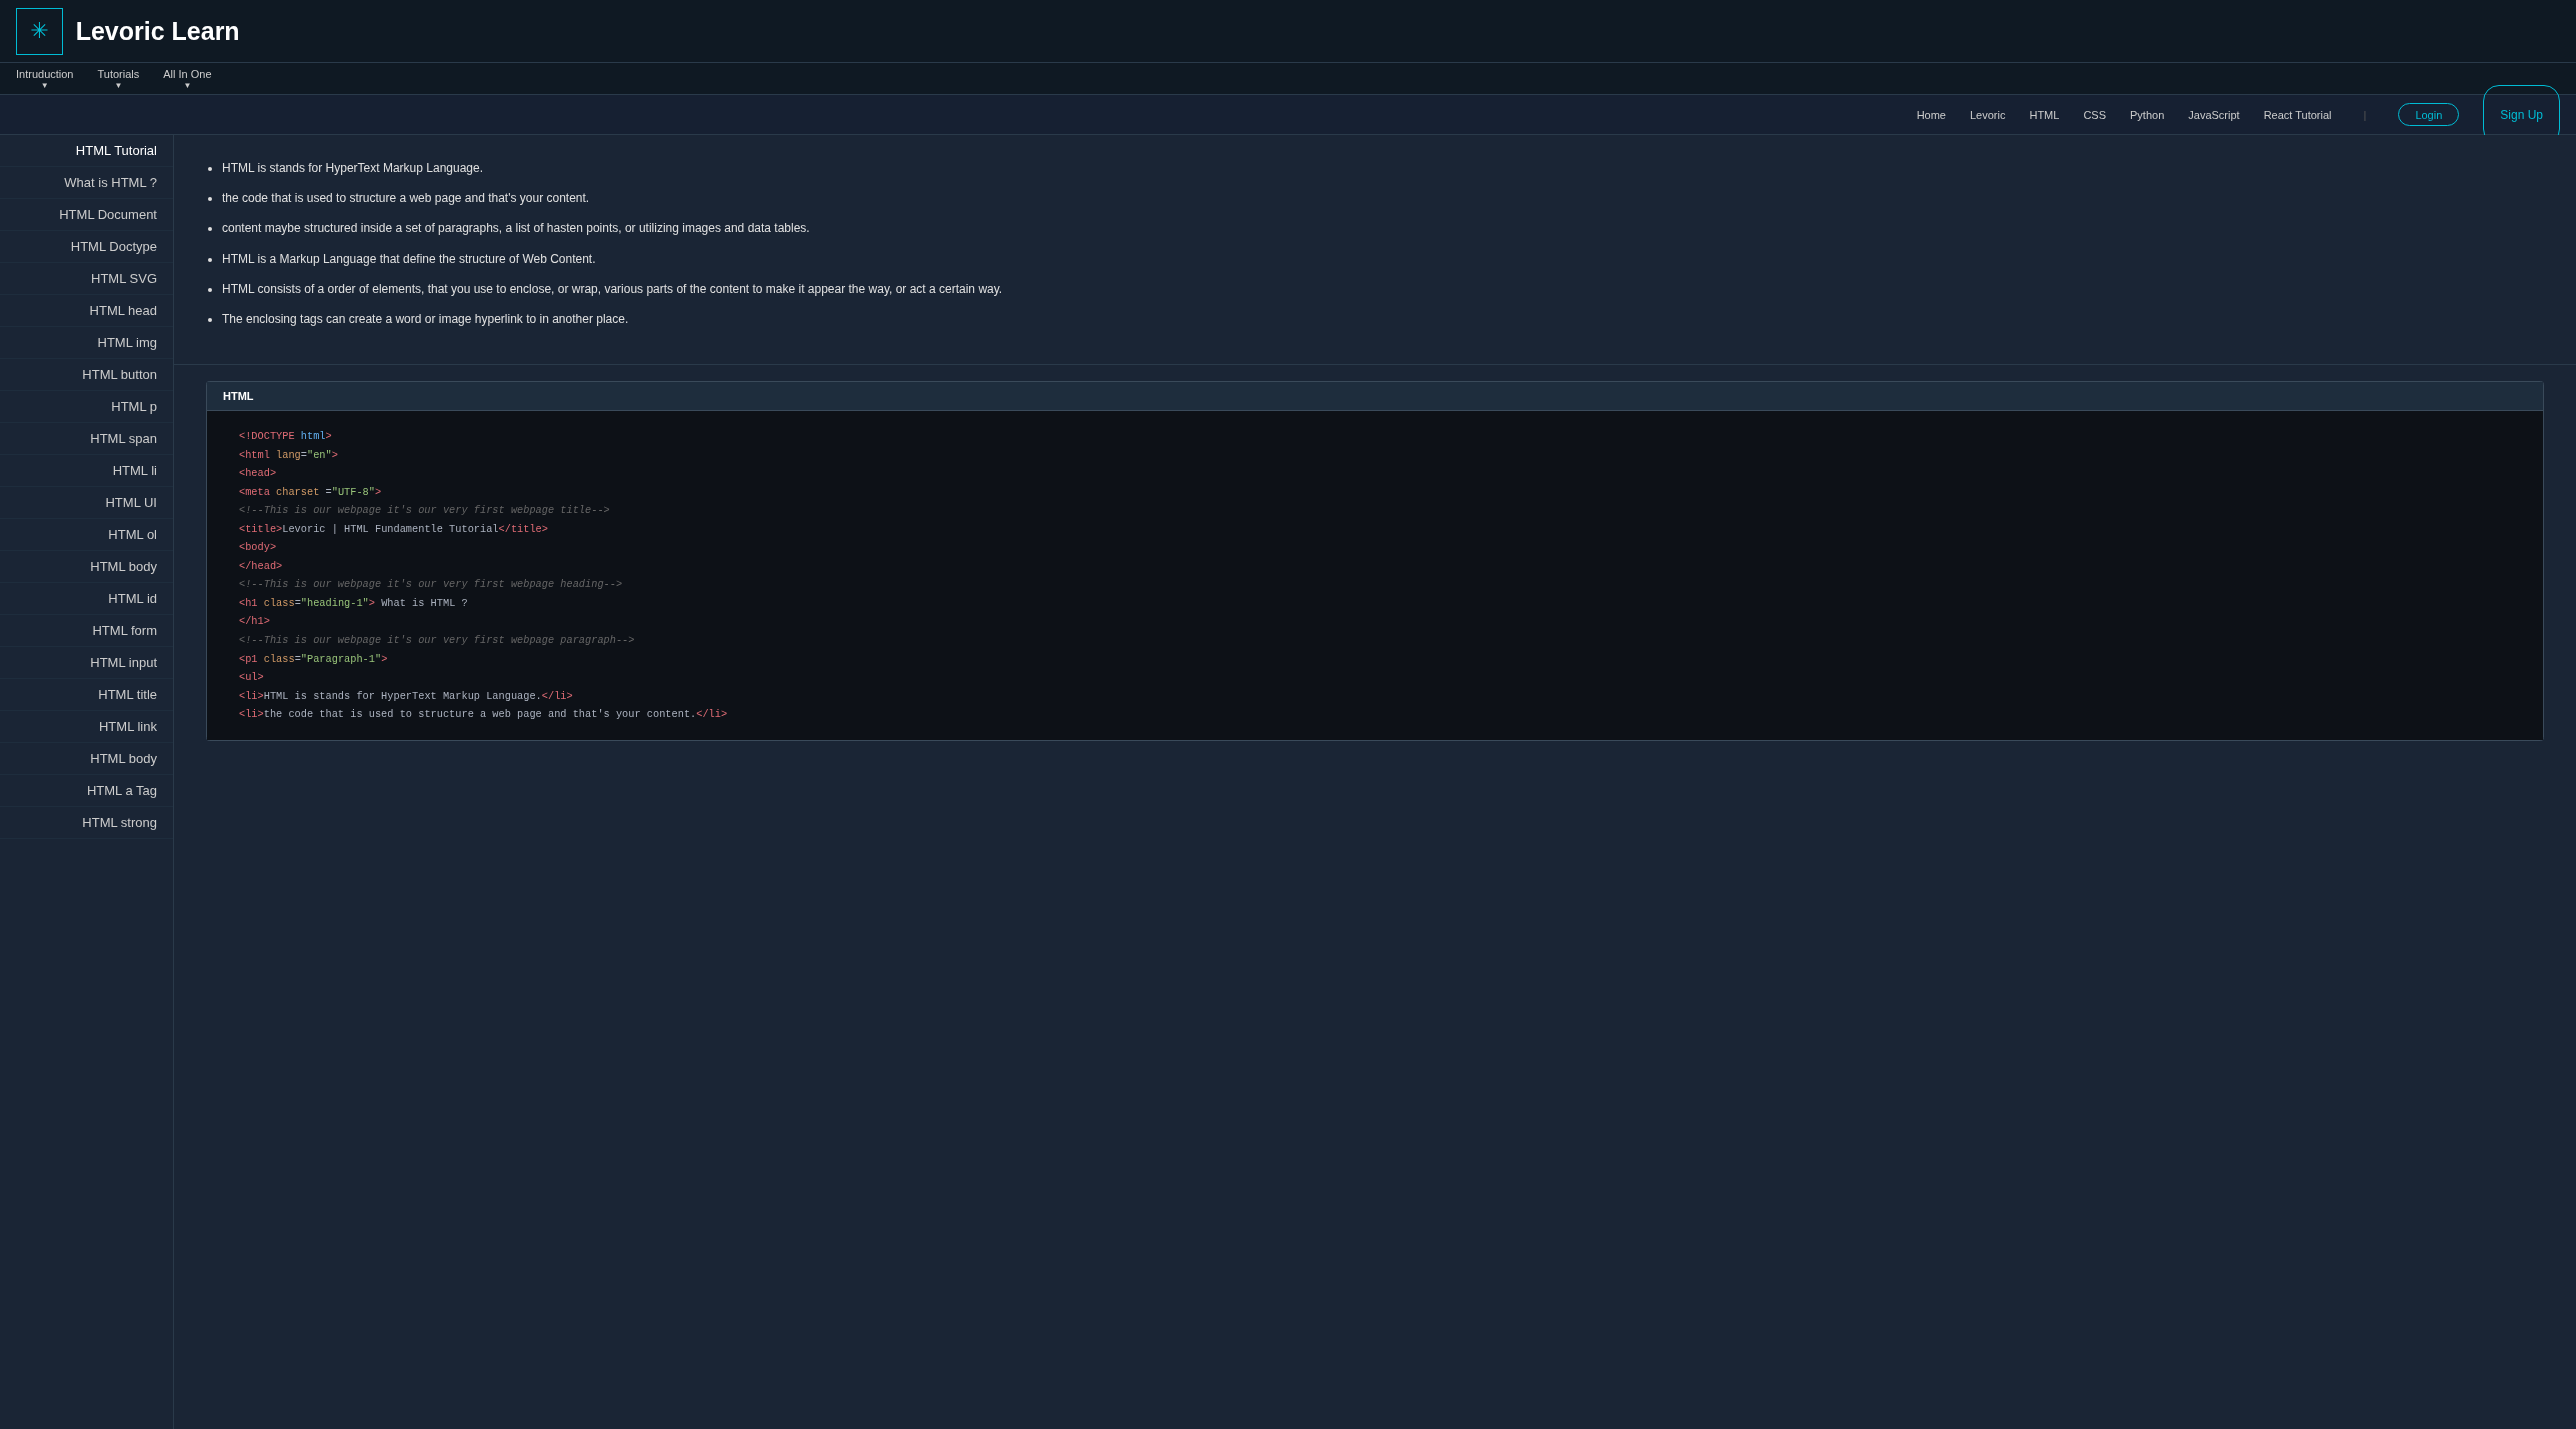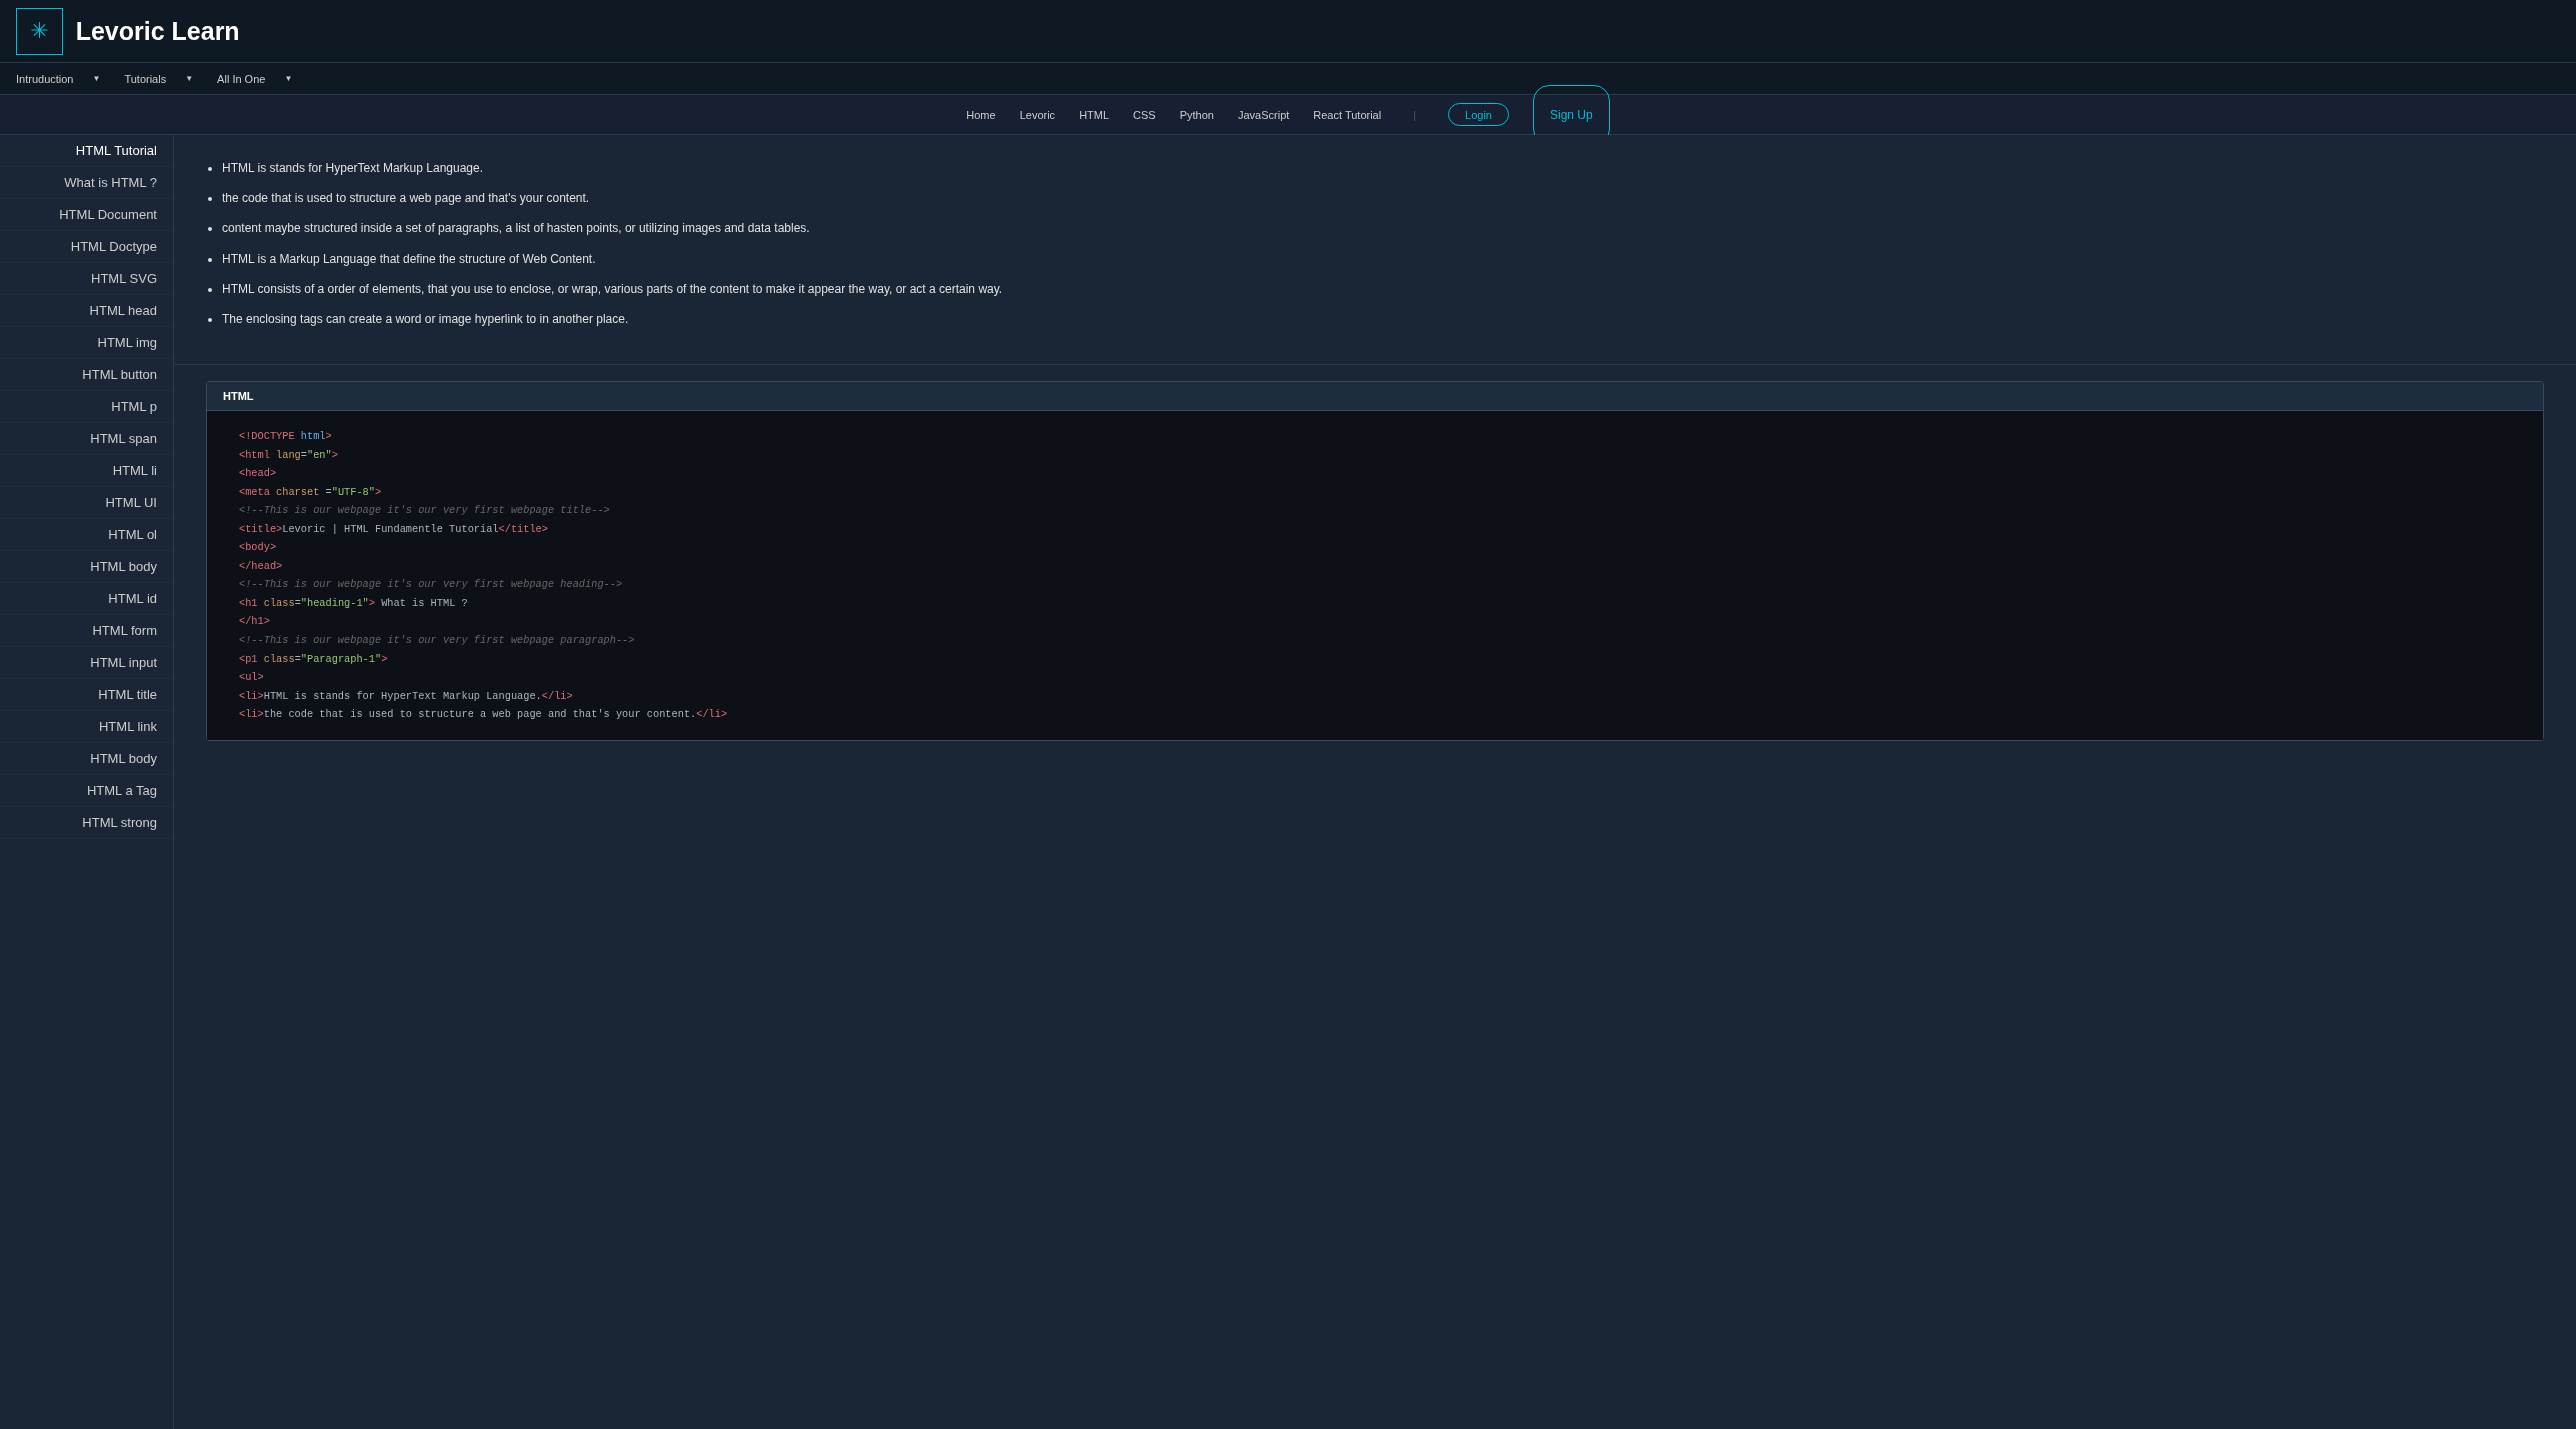--- a/index.html
+++ b/index.html
@@ -43,30 +43,31 @@
       height: 32px;
       border-bottom: 0.8px solid #2a3a4a;
       gap: 24px;
     }
     .sub-nav-item {
       color: #ccc;
       font-size: 11px;
       cursor: pointer;
       display: flex;
       align-items: center;
-      gap: 19px;
+      gap: 1px;
+      flex-direction: column;
     }
     .dropdown-arrow { font-size: 8px; }
 
     
     .second-nav {
       background: #162032;
       display: flex;
       align-items: center;
-      justify-content: center;
+      justify-content: flex-end;
       padding: 0 16px;
       height: 40px;
       border-bottom: 0.8px solid #2a3a4a;
       gap: 24px;
     }
     .second-nav-link {
       color: #ccc;
       font-size: 11px;
       cursor: pointer;
       text-decoration: none;

